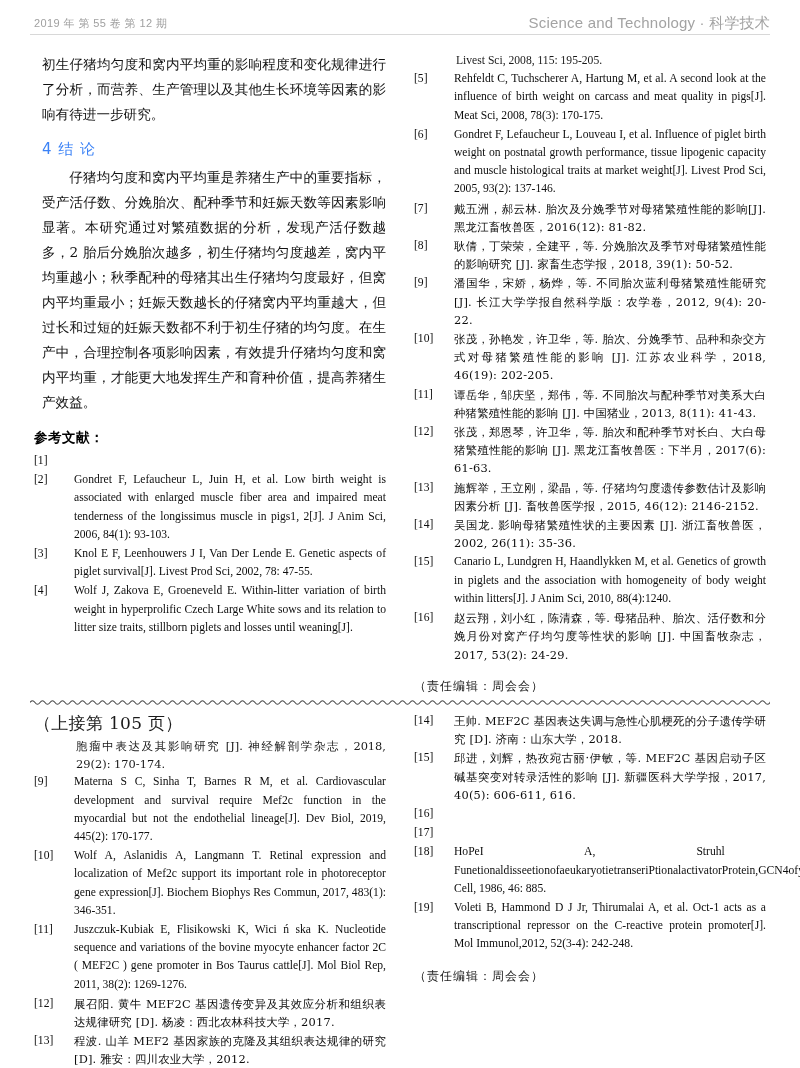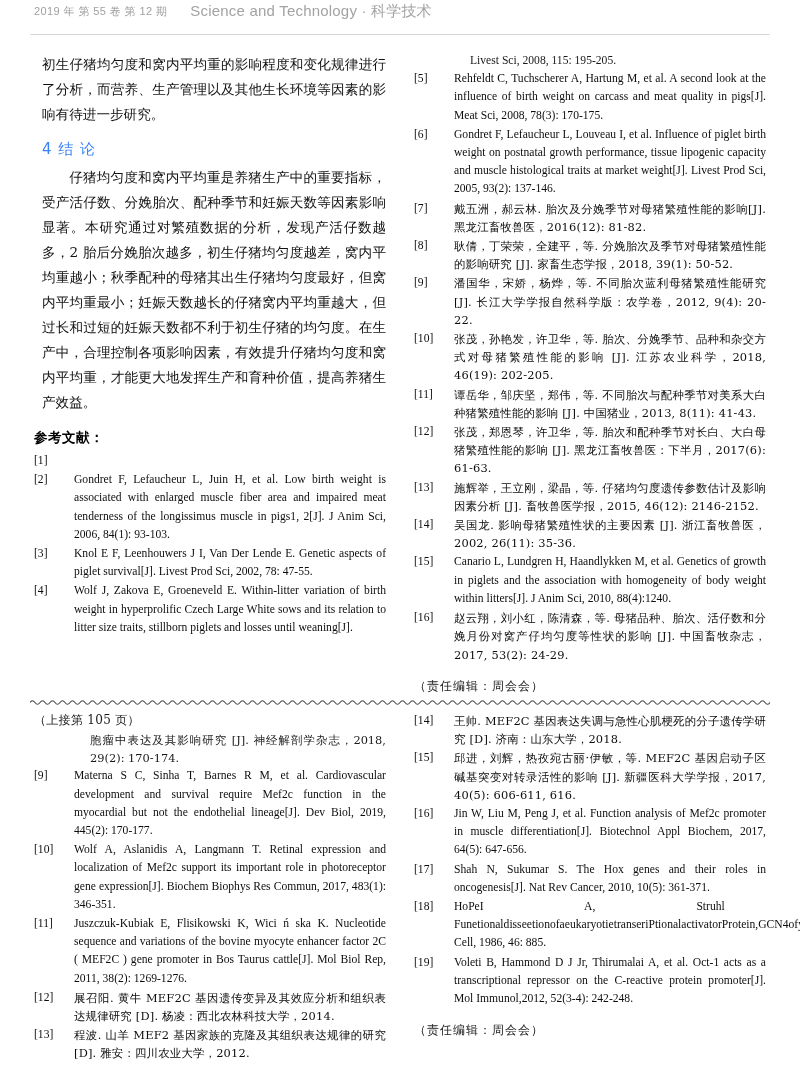--- a/index.html
+++ b/index.html
@@ -23,25 +23,25 @@
     height: 1068px;
     box-sizing: border-box;
     padding: 0;
   }
 
   
   .running-head {
     position: absolute;
     left: 34px;
     right: 30px;
-    top: 0;
+    top: 12px;
     height: 22px;
     display: flex;
     align-items: center;
-    justify-content: flex-start;
+    justify-content: space-between;
     color: #9a9a9a;
     font-size: 11.5px;
     letter-spacing: 0.4px;
     gap: 23px;
   }
   .running-head .rh-left {
     font-family: "Liberation Sans", sans-serif;
     font-size: 11px;
     color: #a0a0a0;
   }
@@ -122,21 +122,21 @@
   }
   .ref .txt.cn {
     font-family: "DejaVu Serif", "Liberation Serif", serif;
     font-size: 11.4px;
     letter-spacing: 0.2px;
   }
   
   .ref-cont {
     display: grid;
     grid-template-columns: 34px 1fr;
-    column-gap: 22px;
+    column-gap: 8px;
     font-size: 11.6px;
     line-height: 18.2px;
     margin: 0;
   }
   .ref-cont .txt { text-align: justify; }
   .ref-cont .txt.cn {
     font-family: "DejaVu Serif", "Liberation Serif", serif;
     font-size: 11.4px;
   }
 
@@ -146,21 +146,21 @@
     left: 30px;
     width: 740px;
     height: 7px;
     overflow: hidden;
   }
   .wavy svg { display: block; }
 
   
   .cont-note {
     font-family: "DejaVu Serif", "Liberation Serif", serif;
-    font-size: 12px;
+    font-size: 17px;
     margin: 0 0 2px 0;
     letter-spacing: 0.3px;
   }
 
   .editor-note {
     text-align: left;
     font-family: "DejaVu Serif", "Liberation Serif", serif;
     font-size: 12px;
     letter-spacing: 1px;
     margin-top: 14px;
@@ -293,45 +293,43 @@
     <div class="ref">
       <span class="num">[10]</span>
       <span class="txt">Wolf A, Aslanidis A, Langmann T. Retinal expression and localization of Mef2c support its important role in photoreceptor gene expression[J]. Biochem Biophys Res Commun, 2017, 483(1): 346-351.</span>
     </div>
     <div class="ref">
       <span class="num">[11]</span>
       <span class="txt">Juszczuk-Kubiak E, Flisikowski K, Wici ń ska K. Nucleotide sequence and variations of the bovine myocyte enhancer factor 2C ( MEF2C ) gene promoter in Bos Taurus cattle[J]. Mol Biol Rep, 2011, 38(2): 1269-1276.</span>
     </div>
     <div class="ref">
       <span class="num">[12]</span>
-      <span class="txt cn">展召阳. 黄牛 MEF2C 基因遗传变异及其效应分析和组织表达规律研究 [D]. 杨凌：西北农林科技大学，2014.</span>
+      <span class="txt cn">展召阳. 黄牛 MEF2C 基因遗传变异及其效应分析和组织表达规律研究 [D]. 杨凌：西北农林科技大学，2017.</span>
     </div>
     <div class="ref">
       <span class="num">[13]</span>
       <span class="txt cn">程波. 山羊 MEF2 基因家族的克隆及其组织表达规律的研究 [D]. 雅安：四川农业大学，2012.</span>
     </div>
   </div>
 
   <div class="bottom-col bottom-right">
 
     <div class="ref">
       <span class="num">[14]</span>
       <span class="txt cn">王帅. MEF2C 基因表达失调与急性心肌梗死的分子遗传学研究 [D]. 济南：山东大学，2018.</span>
     </div>
     <div class="ref">
       <span class="num">[15]</span>
       <span class="txt cn">邱进，刘辉，热孜宛古丽·伊敏，等. MEF2C 基因启动子区碱基突变对转录活性的影响 [J]. 新疆医科大学学报，2017, 40(5): 606-611, 616.</span>
     </div>
     <div class="ref">
       <span class="num">[16]</span>
-      <span class="txt">Jin W, Liu M, Peng J, et al. Function analysis of Mef2c promoter in muscle differentiation[J]. Biotechnol Appl Biochem, 2017, 64(5): 647-656.</span>
     </div>
     <div class="ref">
       <span class="num">[17]</span>
-      <span class="txt">Shah N, Sukumar S. The Hox genes and their roles in oncogenesis[J]. Nat Rev Cancer, 2010, 10(5): 361-371.</span>
     </div>
     <div class="ref">
       <span class="num">[18]</span>
       <span class="txt">HoPeI A, Struhl K. FunetionaldisseetionofaeukaryotietranseriPtionalactivatorProtein,GCN4ofyeast[J]. Cell, 1986, 46: 885.</span>
     </div>
     <div class="ref">
       <span class="num">[19]</span>
       <span class="txt">Voleti B, Hammond D J Jr, Thirumalai A, et al. Oct-1 acts as a transcriptional repressor on the C-reactive protein promoter[J]. Mol Immunol,2012, 52(3-4): 242-248.</span>
     </div>
 

